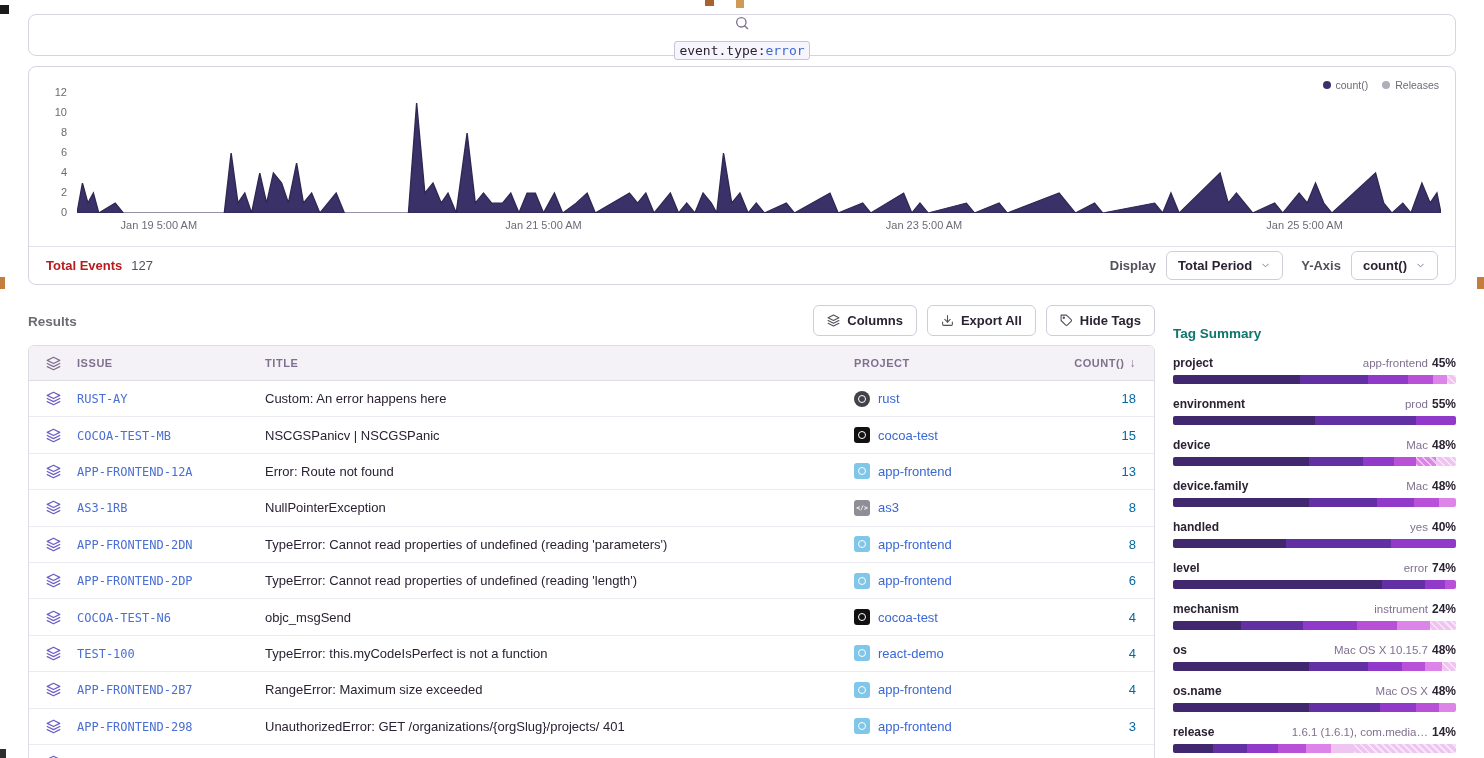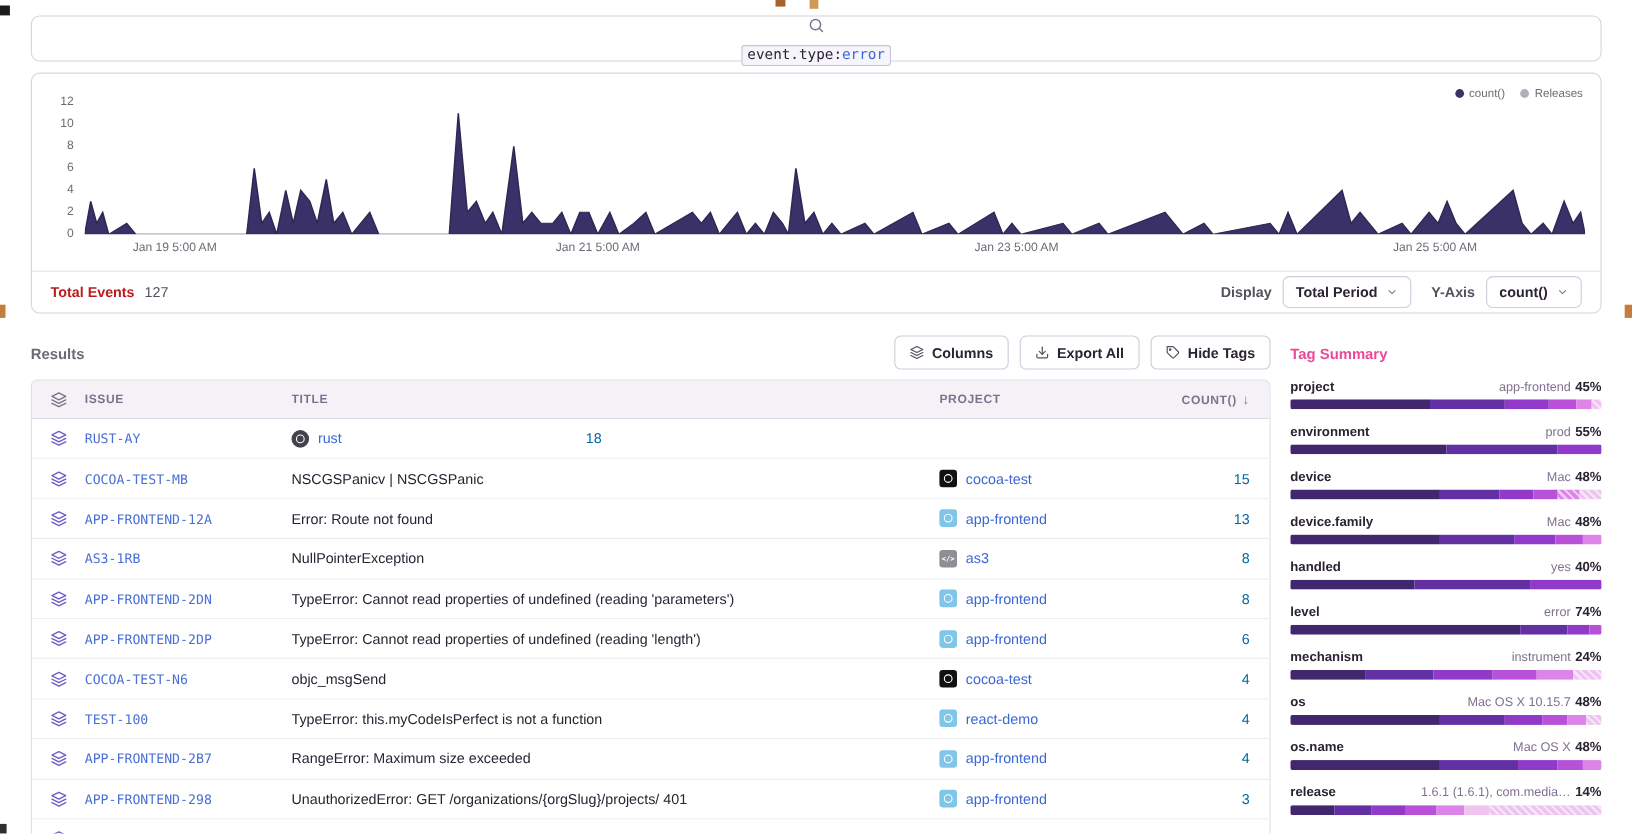--- a/index.html
+++ b/index.html
@@ -95,21 +95,21 @@
   .picon.cocoa { background:#111; }
   .picon.front { background:#7fc6e8; }
   .picon.as3 { background:#8f8d95; }
   .picon.rust::after, .picon.cocoa::after, .picon.front::after {
     content:""; width:6px; height:6px; border:1.5px solid #fff; border-radius:50%; }
   .picon.as3::after { content:"</>"; color:#fff; font-size:6.5px; font-weight:700;
     font-family:"DejaVu Sans Mono",monospace; }
 
   
   .right-col { flex:1; padding-top:12px; }
-  .tags-title { font-weight:700; color:#ec4899; font-size:13.5px; margin-bottom:15px; }
+  .tags-title { font-weight:700; color:#0f766e; font-size:13.5px; margin-bottom:15px;margin-top:12px; }
   .tag { margin-bottom:13px; }
   .tag-head { display:flex; justify-content:space-between; align-items:baseline; }
   .tag-name { font-weight:700; font-size:12px; color:#2b2233; }
   .tag-valwrap { font-size:11.5px; color:#80708f; white-space:nowrap; }
   .tag-pct { color:#2b2233; font-weight:700; margin-left:4px; font-size:12px; }
   .tag-bar { display:flex; height:9px; margin-top:5px; border-radius:2px; overflow:hidden;
     cursor:pointer; }
   .seg { height:100%; }
   .seg.hatch { background-image:repeating-linear-gradient(45deg, rgba(255,255,255,.55) 0 2px,
     transparent 2px 5px); }
@@ -253,20 +253,21 @@
           <div class="cell-count"><span>COUNT()</span><span class="sort-arrow">↓</span></div>
         </div>
         <div id="rows">
             <div class="row">
               <div class="cell-icon">
                 <svg class="ic layers" viewBox="0 0 24 24">
                   <use href="#icon-layers"></use>
                 </svg>
               </div>
               <div class="cell-issue"><span class="issue-link">RUST-AY</span></div>
+              <div class="cell-title">Custom: An error happens here</div>
               <div class="cell-project">
                 <span class="picon rust"></span>
                 <span class="proj-link">rust</span>
               </div>
               <div class="cell-count"><span class="count-val">18</span></div>
             </div>
             <div class="row">
               <div class="cell-icon">
                 <svg class="ic layers" viewBox="0 0 24 24">
                   <use href="#icon-layers"></use>

